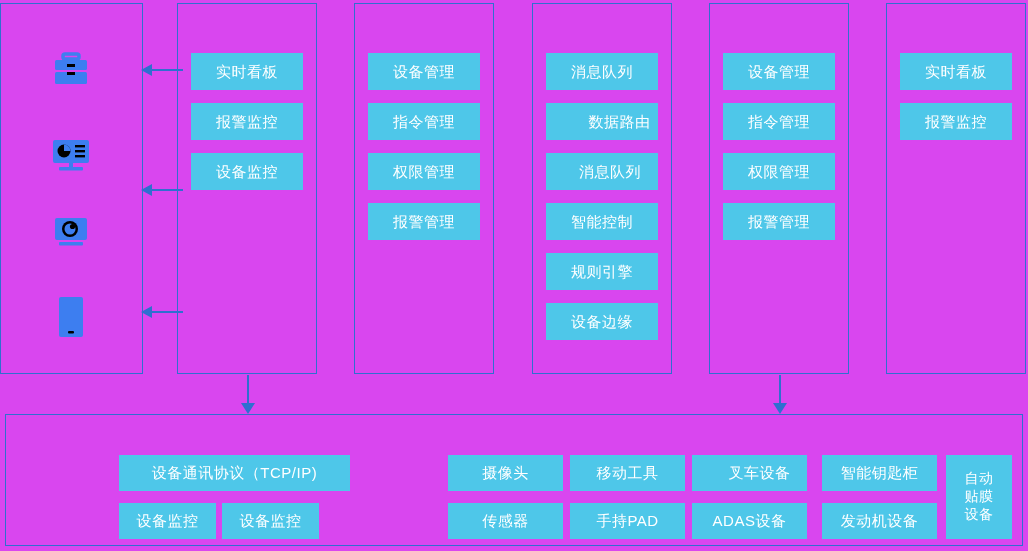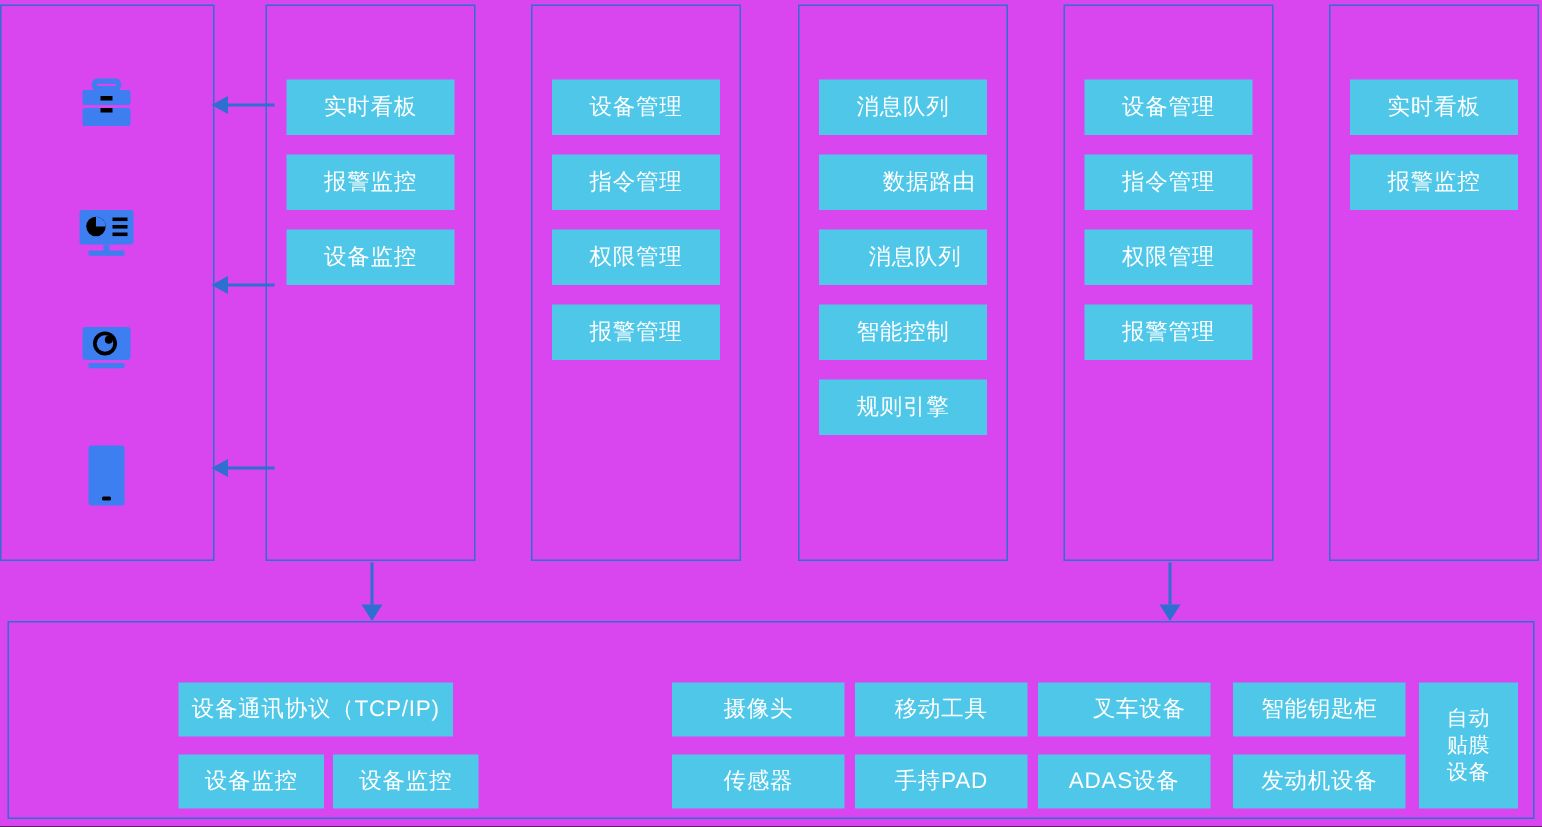--- a/index.html
+++ b/index.html
@@ -171,20 +171,21 @@
   <div class="chip" style="left:368px; top:153px; width:112px; height:37px;">权限管理</div>
   <div class="chip" style="left:368px; top:203px; width:112px; height:37px;">报警管理</div>
 
   <div class="col-frame" id="frame-platform-core" style="left:532px; top:3px; width:140px; height:371px;"></div>
 
   <div class="chip" style="left:546px; top:53px; width:112px; height:37px;">消息队列</div>
   <div class="chip" style="left:546px; top:103px; width:112px; height:37px;padding-left:35px;">数据路由</div>
   <div class="chip" style="left:546px; top:153px; width:112px; height:37px;padding-left:16px;">消息队列</div>
   <div class="chip" style="left:546px; top:203px; width:112px; height:37px;">智能控制</div>
   <div class="chip" style="left:546px; top:253px; width:112px; height:37px;">规则引擎</div>
+  <div class="chip" style="left:546px; top:303px; width:112px; height:37px;">设备边缘</div>
 
   <div class="col-frame" id="frame-management-right" style="left:709px; top:3px; width:140px; height:371px;"></div>
 
   <div class="chip" style="left:723px; top:53px; width:112px; height:37px;">设备管理</div>
   <div class="chip" style="left:723px; top:103px; width:112px; height:37px;">指令管理</div>
   <div class="chip" style="left:723px; top:153px; width:112px; height:37px;">权限管理</div>
   <div class="chip" style="left:723px; top:203px; width:112px; height:37px;">报警管理</div>
 
   <div class="col-frame" id="frame-presentation-right" style="left:886px; top:3px; width:140px; height:371px;"></div>
 
@@ -195,21 +196,21 @@
     <div class="shaft" style="height:28px;"></div>
       <div class="head"></div>
   </div>
   <div class="arrow-down" style="left:773px; top:375px; height:39px;">
     <div class="shaft" style="height:28px;"></div>
       <div class="head"></div>
   </div>
 
   <div id="bottom-panel"></div>
 
-  <div class="chip" style="left:119px; top:455px; width:183px; height:36px;">设备通讯协议（TCP/IP)</div>
+  <div class="chip" style="left:119px; top:455px; width:231px; height:36px;">设备通讯协议（TCP/IP)</div>
   <div class="chip" style="left:119px; top:503px; width:97px; height:36px;">设备监控</div>
   <div class="chip" style="left:222px; top:503px; width:97px; height:36px;">设备监控</div>
 
   <div class="chip" style="left:448px; top:455px; width:115px; height:36px;">摄像头</div>
   <div class="chip" style="left:570px; top:455px; width:115px; height:36px;">移动工具</div>
   <div class="chip" style="left:692px; top:455px; width:115px; height:36px;padding-left:20px;">叉车设备</div>
   <div class="chip" style="left:822px; top:455px; width:115px; height:36px;">智能钥匙柜</div>
 
   <div class="chip" style="left:448px; top:503px; width:115px; height:36px;">传感器</div>
   <div class="chip" style="left:570px; top:503px; width:115px; height:36px;">手持PAD</div>

